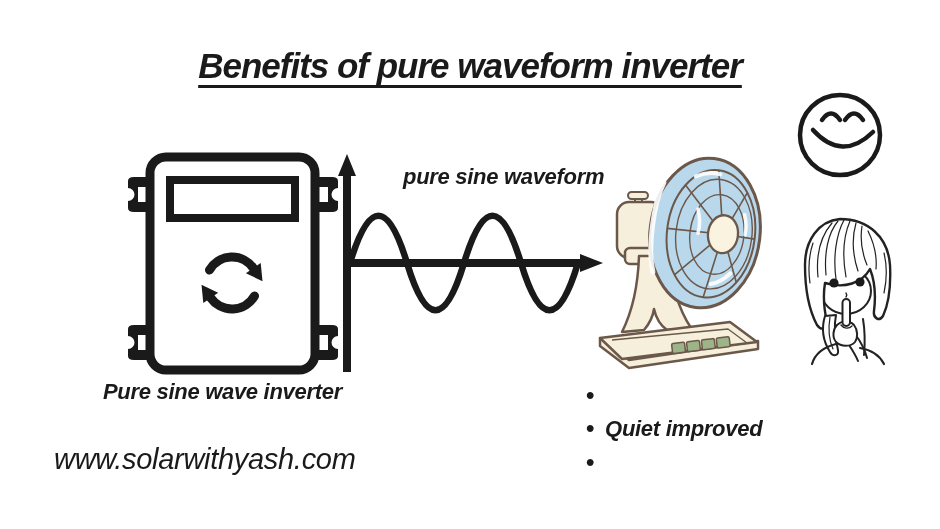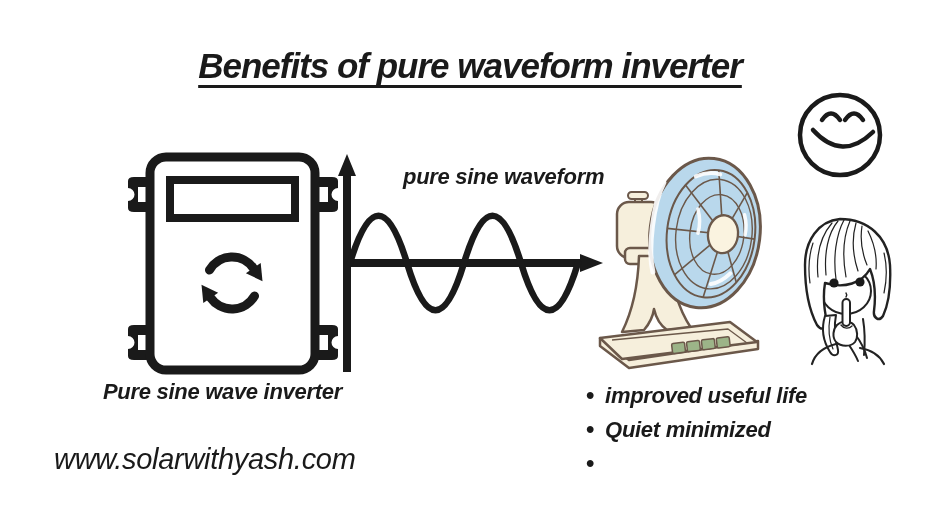--- a/index.html
+++ b/index.html
@@ -154,25 +154,24 @@
       <path d="M12 151 C15 141 24 134 36 131"></path>
       <path d="M60 135 C72 137 80 143 84 151"></path>
     </g>
   </svg>
 
   <div class="abs inverter-caption">Pure sine wave inverter</div>
 
   <ul class="abs benefits">
     <li>
       <span class="dot">•</span>
-      <span>improved useful life</span>
     </li>
     <li>
       <span class="dot">•</span>
-      <span>Quiet minimized</span>
+      <span>Quiet improved</span>
     </li>
     <li>
       <span class="dot">•</span>
     </li>
   </ul>
 
   <div class="abs website">www.solarwithyash.com</div>
 
 </div>
 

